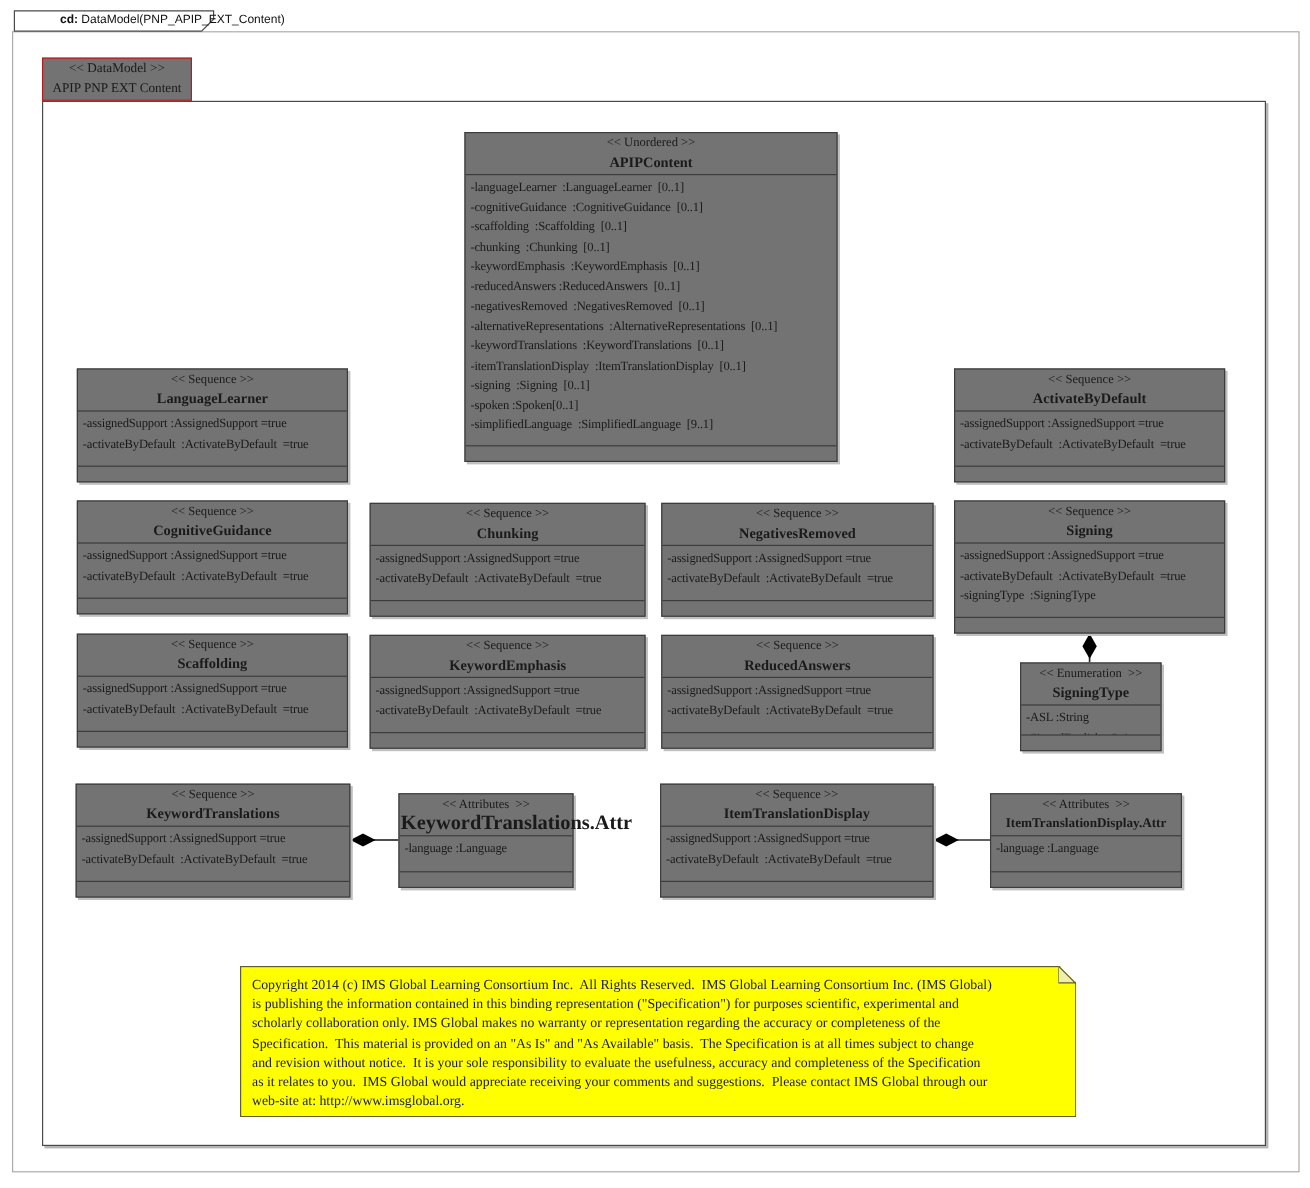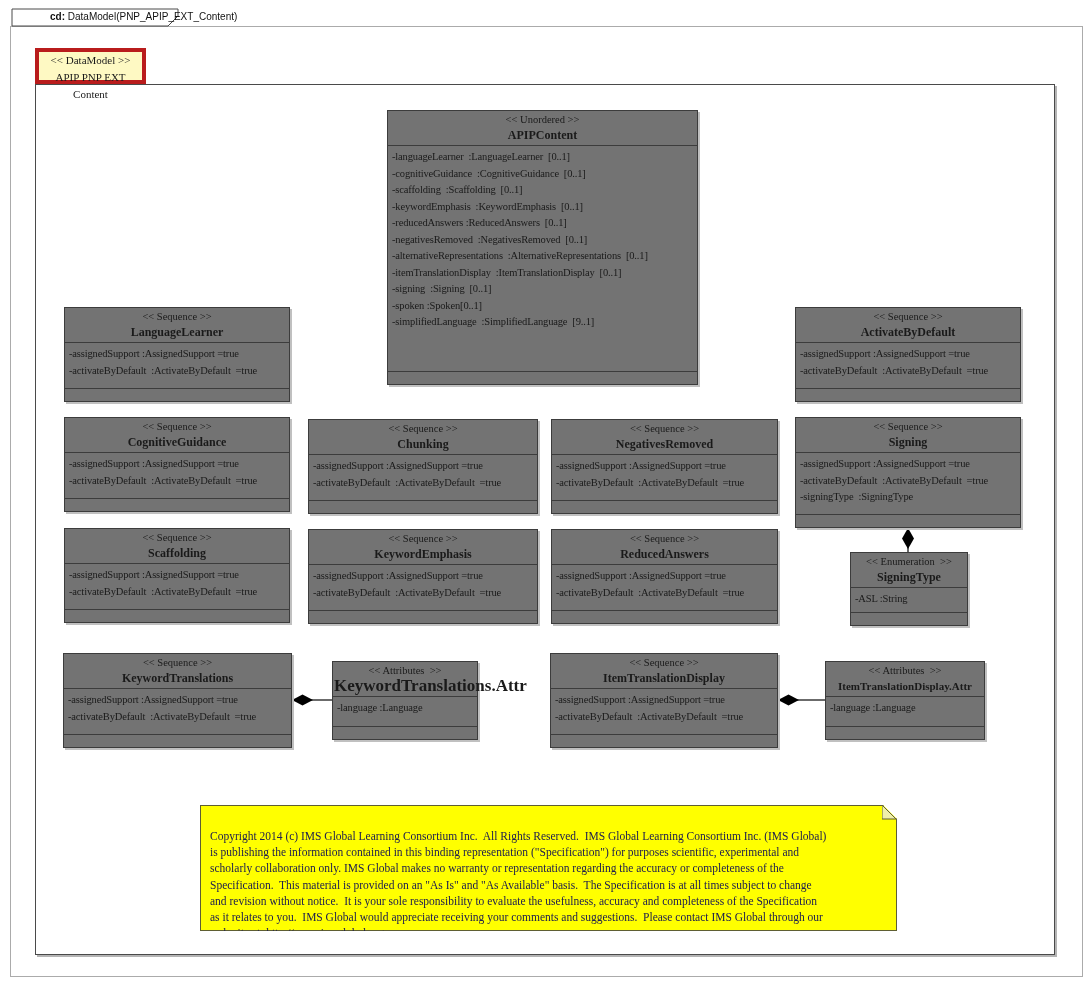--- a/index.html
+++ b/index.html
@@ -7,22 +7,22 @@
           font-family:"Liberation Serif", serif;color:#1a1a1a;overflow:hidden;}
 
   
   .outer-frame{position:absolute;left:10px;top:26px;width:1071px;height:949px;
                border:1px solid #ababab;background:#ffffff;}
   .tab-text{position:absolute;left:17px;top:11px;font-family:"Liberation Sans",sans-serif;
             font-size:10px;color:#111;white-space:pre;z-index:5;}
   .tab-text b{font-weight:bold;margin-left:33px;}
 
   
-  .pkg-label{position:absolute;left:35px;top:48px;width:111px;height:36px;background:#fef9c3;
-             border:4px solid #b91c1c;text-align:center;font-size:11px;line-height:17px;
+  .pkg-label{position:absolute;left:35px;top:48px;width:125px;height:36px;background:#737373;
+             border:1px solid #b91c1c;text-align:center;font-size:11px;line-height:17px;
              box-sizing:border-box;z-index:2;}
   .pkg-body{position:absolute;left:35px;top:84px;width:1020px;height:871px;background:#fff;
             border:1px solid #4a4a4a;box-shadow:2px 2px 0 #b4b4b4;box-sizing:border-box;z-index:1;}
 
   
   .uml-box{position:absolute;display:flex;flex-direction:column;background:#737373;
            border:1px solid #3c3c3c;box-shadow:2px 2px 0 #c0c0c0;box-sizing:border-box;z-index:4;}
   .hdr{border-bottom:1px solid #3c3c3c;text-align:center;padding:2px 1px 2px;}
   .stereo{font-size:10.5px;line-height:14px;white-space:pre;}
   .cname{font-size:12px;font-weight:bold;line-height:16px;white-space:pre;}
@@ -30,21 +30,21 @@
   .attrs .attr-line{font-size:10.5px;line-height:16.5px;white-space:pre;letter-spacing:-0.15px;}
   .ops{flex:0 0 12px;}
 
   
   #overlay{position:absolute;left:0;top:0;width:1092px;height:990px;z-index:3;pointer-events:none;}
 
   
   .note-wrap{position:absolute;left:200px;top:805px;width:697px;height:126px;z-index:4;}
   .note-body{position:absolute;inset:0;background:#ffff00;border:1px solid #5f5f33;
              clip-path:polygon(0 0, calc(100% - 14px) 0, 100% 14px, 100% 100%, 0 100%);
-             box-sizing:border-box;padding:22px 8px 0 9px;}
+             box-sizing:border-box;padding:7px 8px 0 9px;}
   .note-line{font-size:11.5px;line-height:16.2px;color:#20204e;white-space:pre;}
   .note-fold{position:absolute;top:0;right:0;width:15px;height:15px;z-index:5;}
 </style>
 </head>
 <body>
 
 <div id="canvas">
 
   <div class="outer-frame"></div>
   <div class="pkg-body"></div>
@@ -70,24 +70,26 @@
 
   <div class="uml-box" style="left:387px;top:110px;width:311px;height:275px;">
     <div class="hdr">
       <div class="stereo">&lt;&lt; Unordered &gt;&gt;</div>
       <div class="cname">APIPContent</div>
     </div>
     <div class="attrs">
         <div class="attr-line">-languageLearner  :LanguageLearner  [0..1]</div>
         <div class="attr-line">-cognitiveGuidance  :CognitiveGuidance  [0..1]</div>
         <div class="attr-line">-scaffolding  :Scaffolding  [0..1]</div>
+        <div class="attr-line">-chunking  :Chunking  [0..1]</div>
         <div class="attr-line">-keywordEmphasis  :KeywordEmphasis  [0..1]</div>
         <div class="attr-line">-reducedAnswers :ReducedAnswers  [0..1]</div>
         <div class="attr-line">-negativesRemoved  :NegativesRemoved  [0..1]</div>
         <div class="attr-line">-alternativeRepresentations  :AlternativeRepresentations  [0..1]</div>
+        <div class="attr-line">-keywordTranslations  :KeywordTranslations  [0..1]</div>
         <div class="attr-line">-itemTranslationDisplay  :ItemTranslationDisplay  [0..1]</div>
         <div class="attr-line">-signing  :Signing  [0..1]</div>
         <div class="attr-line">-spoken :Spoken[0..1]</div>
         <div class="attr-line">-simplifiedLanguage  :SimplifiedLanguage  [9..1]</div>
       </div>
     <div class="ops"></div>
   </div>
 
   <div class="uml-box" style="left:64px;top:307px;width:226px;height:95px;">
     <div class="hdr">

